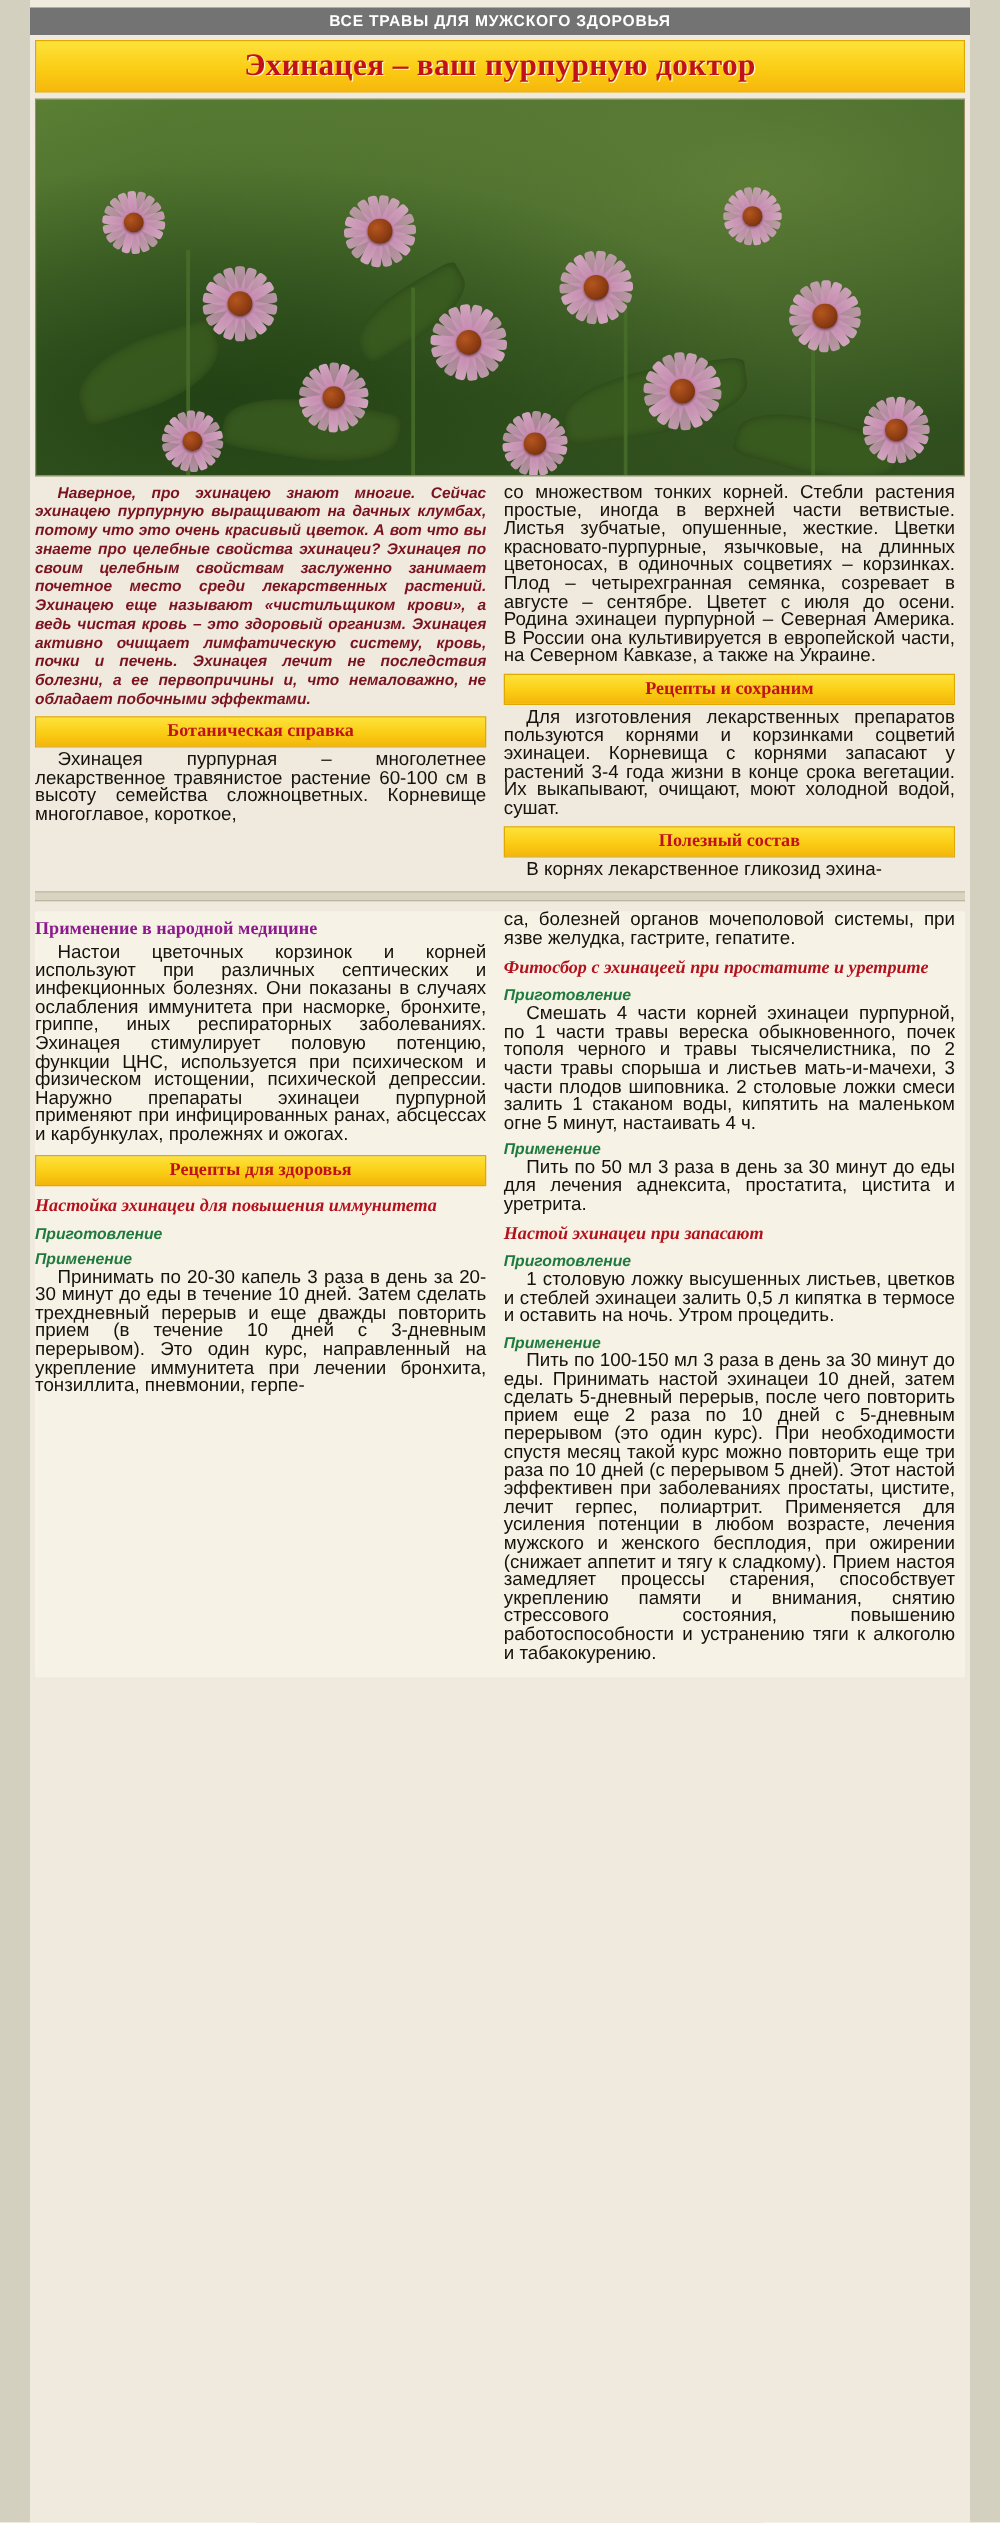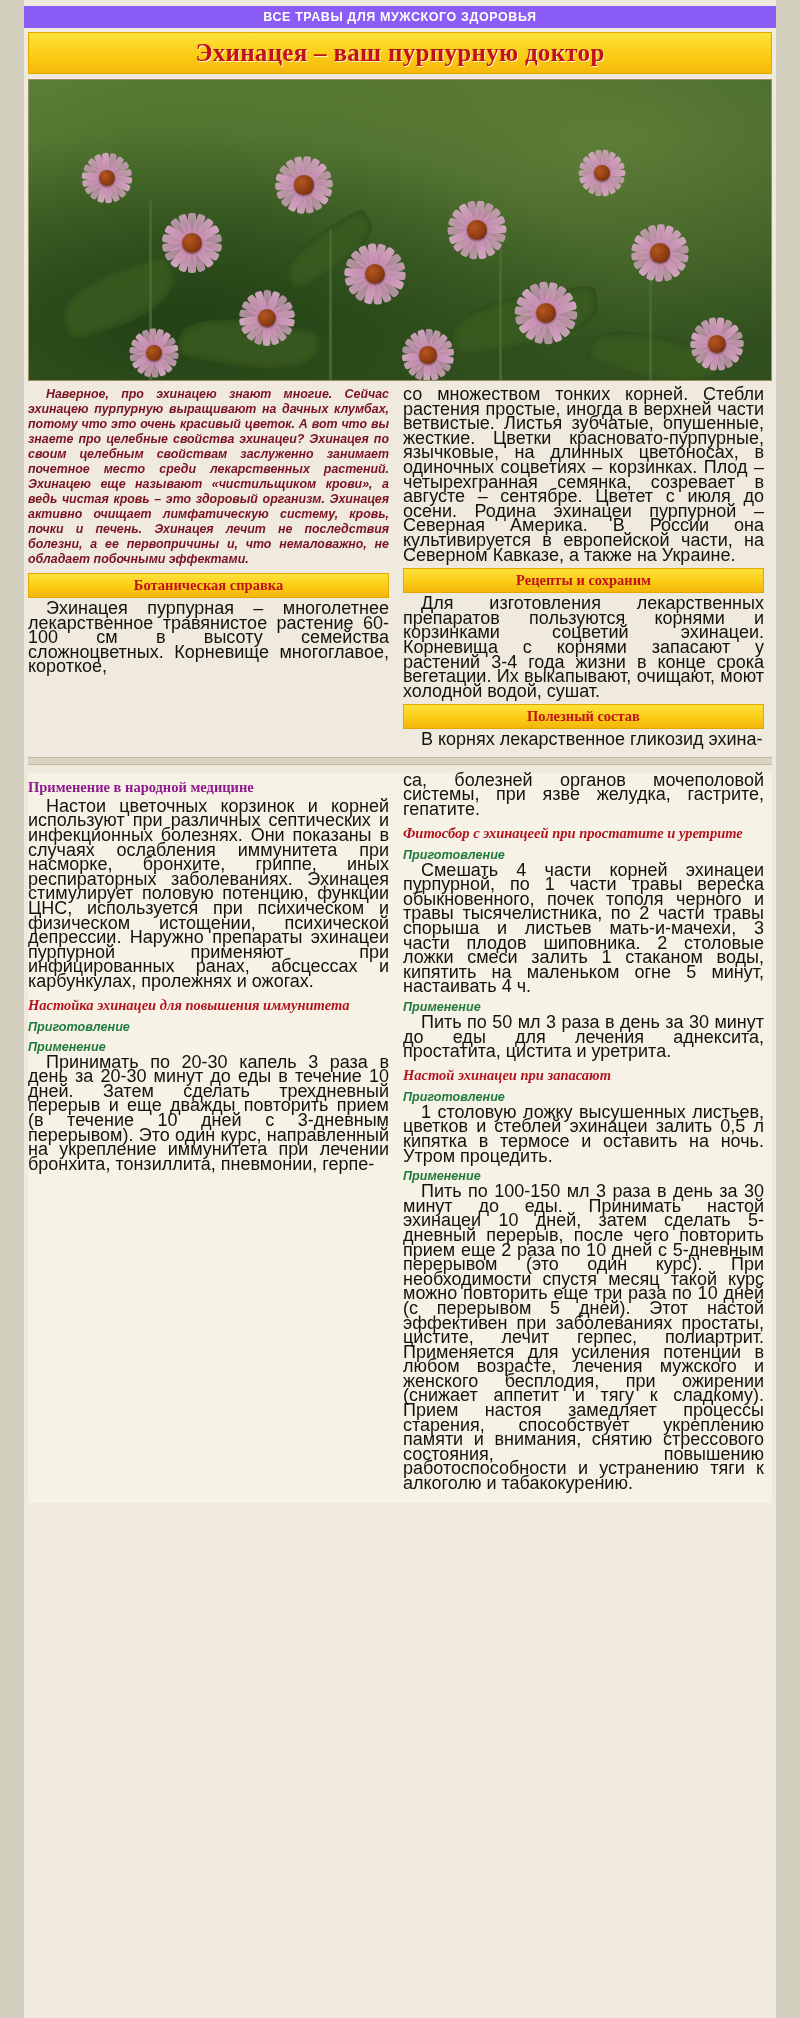--- a/index.html
+++ b/index.html
@@ -32,21 +32,21 @@
     top:0;
     width:752px;
     min-height:2018px;
     background:#efeadd;
   }
 
   
   .top-banner{
     margin:6px 0 0 0;
     height:22px;
-    background:#8b5cf6;
+    background:#737373;
     display:flex;
     align-items:center;
     justify-content:center;
   }
   .top-banner span{
     color:#ffffff;
     font-size:12.5px;
     font-weight:bold;
     letter-spacing:.6px;
   }
@@ -127,21 +127,21 @@
   .cols{
     display:flex;
     gap:14px;
   }
   .col{
     width:361px;
     flex:0 0 361px;
   }
   p{
     margin:0 0 2px 0;
-    font-size:18px;
+    font-size:15px;
     line-height:14.6px;
     text-align:justify;
     color:#15120d;
     text-indent:18px;
   }
   p.noind{text-indent:0;}
   p.italic-lead{
     font-style:italic;
     font-weight:bold;
     color:#7a1220;
@@ -578,20 +578,23 @@
 
     <div class="body-area lower">
       <div class="cols">
 
         <div class="col">
 
           <h3 class="head-violet">Применение в народной медицине</h3>
           <p>Настои цветочных корзинок и корней используют при различных септических и инфекционных болезнях. Они показаны в случаях ослабления иммунитета при насморке, бронхите, гриппе, иных респираторных заболеваниях. Эхинацея стимулирует половую потенцию, функции ЦНС, используется при психическом и физическом истощении, психической депрессии. Наружно препараты эхинацеи пурпурной применяют при инфицированных ранах, абсцессах и карбункулах, пролежнях и ожогах.</p>
 
 
+          <div class="recipes-head">
+            <span>Рецепты для здоровья</span>
+          </div>
 
           <h3 class="sub-red">Настойка эхинацеи для повышения иммунитета</h3>
           <h3 class="sub-green">Приготовление</h3>
           <h3 class="sub-green">Применение</h3>
           <p>Принимать по 20-30 капель 3 раза в день за 20-30 минут до еды в течение 10 дней. Затем сделать трехдневный перерыв и еще дважды повторить прием (в течение 10 дней с 3-дневным перерывом). Это один курс, направленный на укрепление иммунитета при лечении бронхита, тонзиллита, пневмонии, герпе-</p>
         </div>
 
         <div class="col">
           <p class="noind">са, болезней органов мочеполовой системы, при язве желудка, гастрите, гепатите.</p>
 

